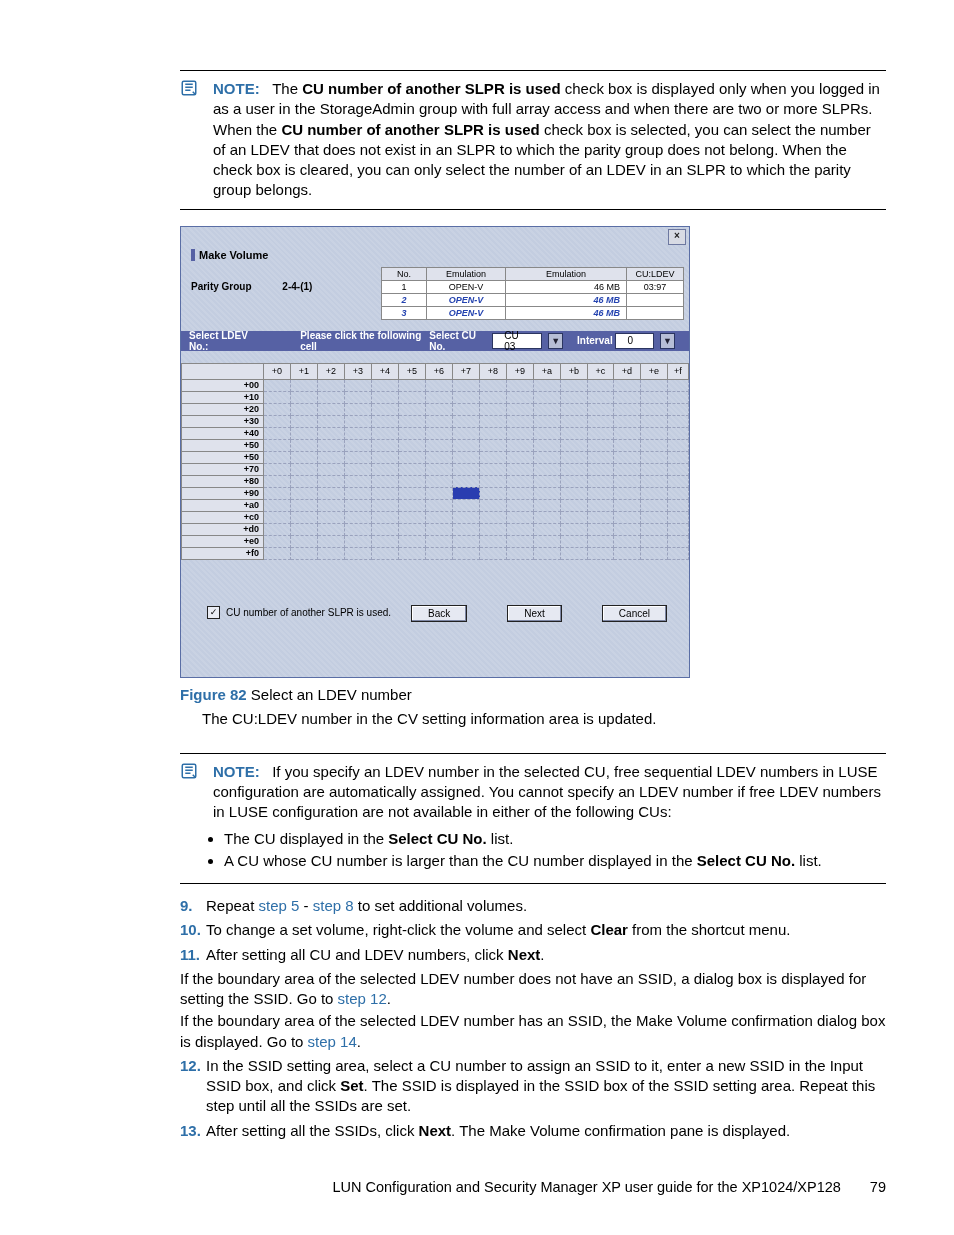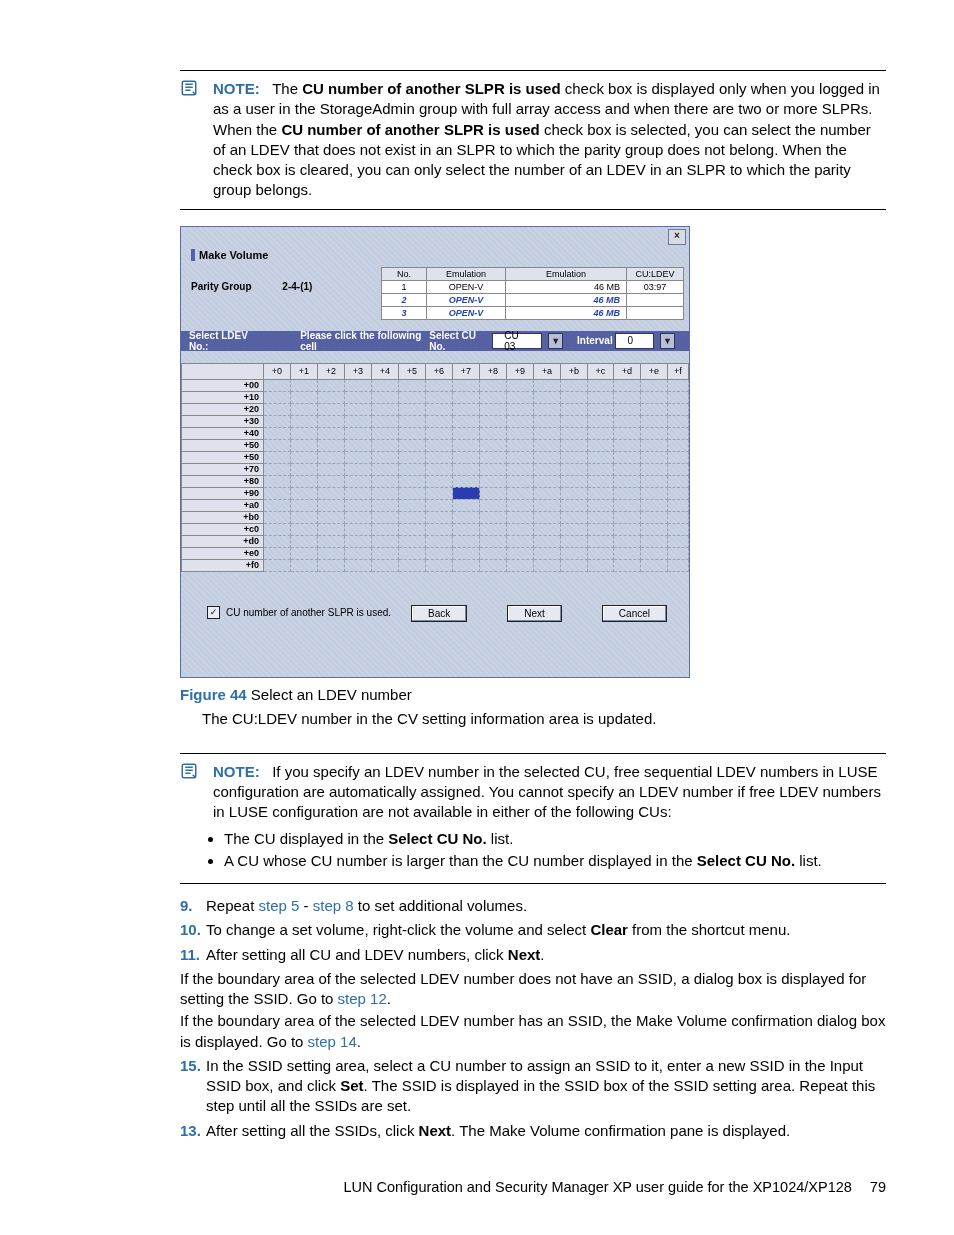--- a/index.html
+++ b/index.html
@@ -23,21 +23,21 @@
   ul.bullets li { margin:2px 0; line-height:1.35; }
   .fig-cap { margin:8px 0 6px 0; }
   .fig-cap .lbl { color:#2e6fa8; font-weight:bold; }
   ol.steps { list-style:none; margin:0; padding:0; counter-reset:none; }
   ol.steps > li { display:flex; margin:4px 0; line-height:1.35; }
   ol.steps > li .num { width:26px; flex:none; color:#2e6fa8; font-weight:bold; }
   ol.steps > li .txt { flex:1; }
   .link { color:#2e6fa8; }
   .sub { line-height:1.35; margin-top:2px; }
   .footer { position:absolute; bottom:40px; right:68px; font-size:14.5px; }
-  .footer .pn { margin-left:14px; }
+  .footer .pn { margin-left:25px; }
 
   
   .shot {
     width:508px; height:450px; margin:16px 0 4px 0;
     background:repeating-linear-gradient(45deg,#c3cde0 0 2px,#c9d2e3 2px 4px);
     border:1px solid #5a6ea5; position:relative;
     font-family:Arial,Helvetica,sans-serif;
   }
   .shot .closeX {
     position:absolute; top:2px; right:3px; width:16px; height:14px;
@@ -382,39 +382,20 @@
               <td class=""></td>
               <td class=""></td>
               <td class=""></td>
               <td class=""></td>
               <td class=""></td>
               <td class=""></td>
               <td class=""></td>
               <td class=""></td>
             </tr>
             <tr>
-              <td class="rowh">+b0</td>
-              <td class=""></td>
-              <td class=""></td>
-              <td class=""></td>
-              <td class=""></td>
-              <td class=""></td>
-              <td class=""></td>
-              <td class=""></td>
-              <td class=""></td>
-              <td class=""></td>
-              <td class=""></td>
-              <td class=""></td>
-              <td class=""></td>
-              <td class=""></td>
-              <td class=""></td>
-              <td class=""></td>
-              <td class=""></td>
-            </tr>
-            <tr>
               <td class="rowh">+c0</td>
               <td class=""></td>
               <td class=""></td>
               <td class=""></td>
               <td class=""></td>
               <td class=""></td>
               <td class=""></td>
               <td class=""></td>
               <td class=""></td>
               <td class=""></td>
@@ -493,21 +474,21 @@
     </div>
 
     <div class="btnrow">
       <span class="btn">Back</span>
       <span class="btn">Next</span>
       <span class="btn">Cancel</span>
     </div>
   </div>
 
   <div class="fig-cap">
-    <span class="lbl">Figure 44</span><span> Select an LDEV number</span>
+    <span class="lbl">Figure 82</span><span> Select an LDEV number</span>
   </div>
   <div class="indent-body">The CU:LDEV number in the CV setting information area is updated.</div>
 
   <div class="note-block" style="margin-top:24px">
     <div class="note-row">
       <div class="note-icon">
         <svg viewBox="0 0 24 24">
             <rect x="3" y="3" width="18" height="18" rx="2" fill="none" stroke="#2e6fa8" stroke-width="2"></rect>
             <path d="M7 7h10M7 11h10M7 15h7" stroke="#2e6fa8" stroke-width="2" fill="none"></path>
             <path d="M17 17l3 3" stroke="#2e6fa8" stroke-width="2"></path>
@@ -534,21 +515,21 @@
       </li>
     <li>
         <span class="num">11.</span>
         <span class="txt"><span>After setting all CU and LDEV numbers, click </span><span class="bold">Next</span><span>.</span></span>
       </li>
   </ol>
   <div class="sub"><span>If the boundary area of the selected LDEV number does not have an SSID, a dialog box is displayed for setting the SSID. Go to </span><span class="link">step 12</span><span>.</span></div>
   <div class="sub"><span>If the boundary area of the selected LDEV number has an SSID, the Make Volume confirmation dialog box is displayed. Go to </span><span class="link">step 14</span><span>.</span></div>
   <ol class="steps">
     <li>
-        <span class="num">15.</span>
+        <span class="num">12.</span>
         <span class="txt"><span>In the SSID setting area, select a CU number to assign an SSID to it, enter a new SSID in the Input SSID box, and click </span><span class="bold">Set</span><span>. The SSID is displayed in the SSID box of the SSID setting area. Repeat this step until all the SSIDs are set.</span></span>
       </li>
     <li>
         <span class="num">13.</span>
         <span class="txt"><span>After setting all the SSIDs, click </span><span class="bold">Next</span><span>. The Make Volume confirmation pane is displayed.</span></span>
       </li>
   </ol>
 
 </div>
 

